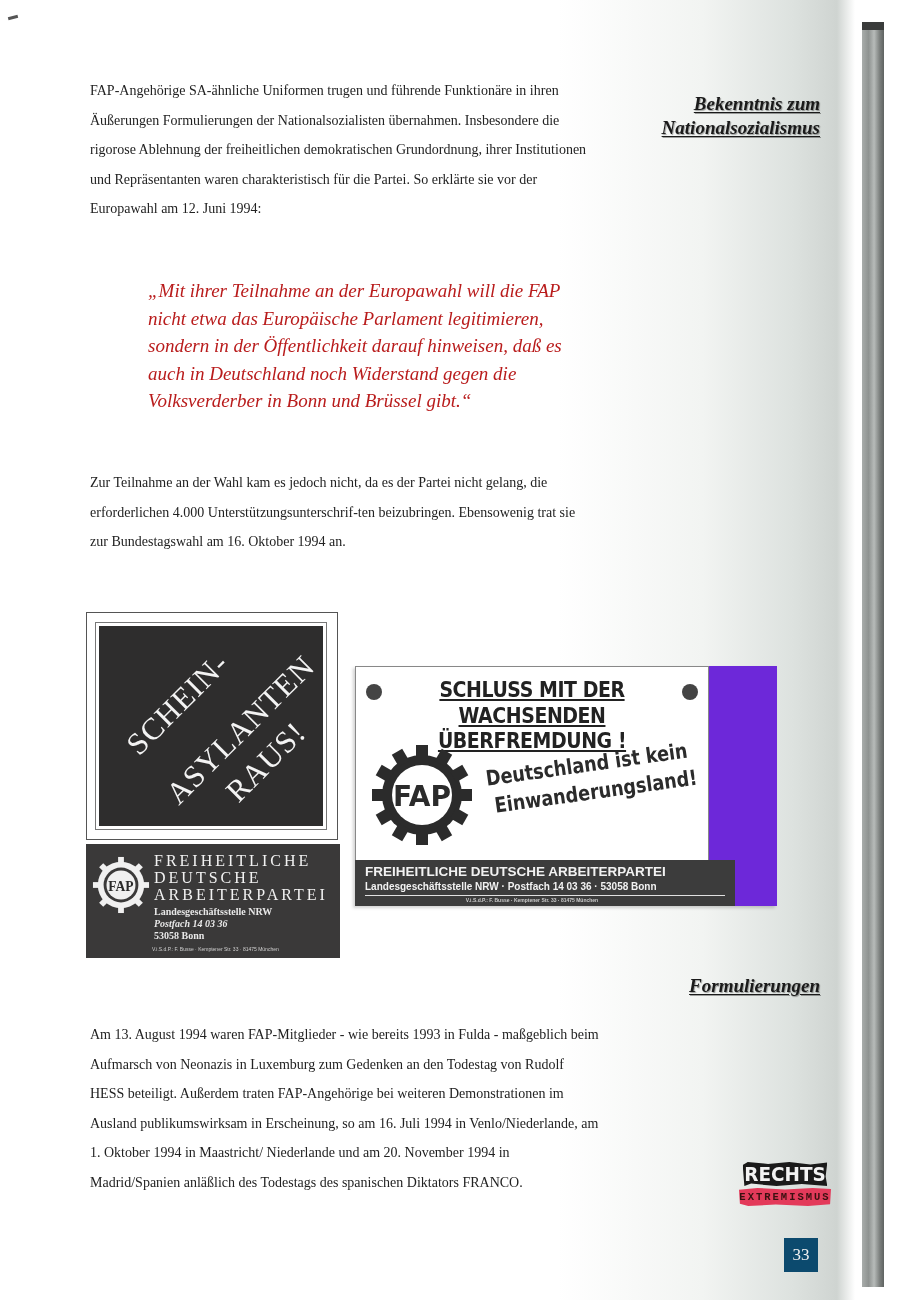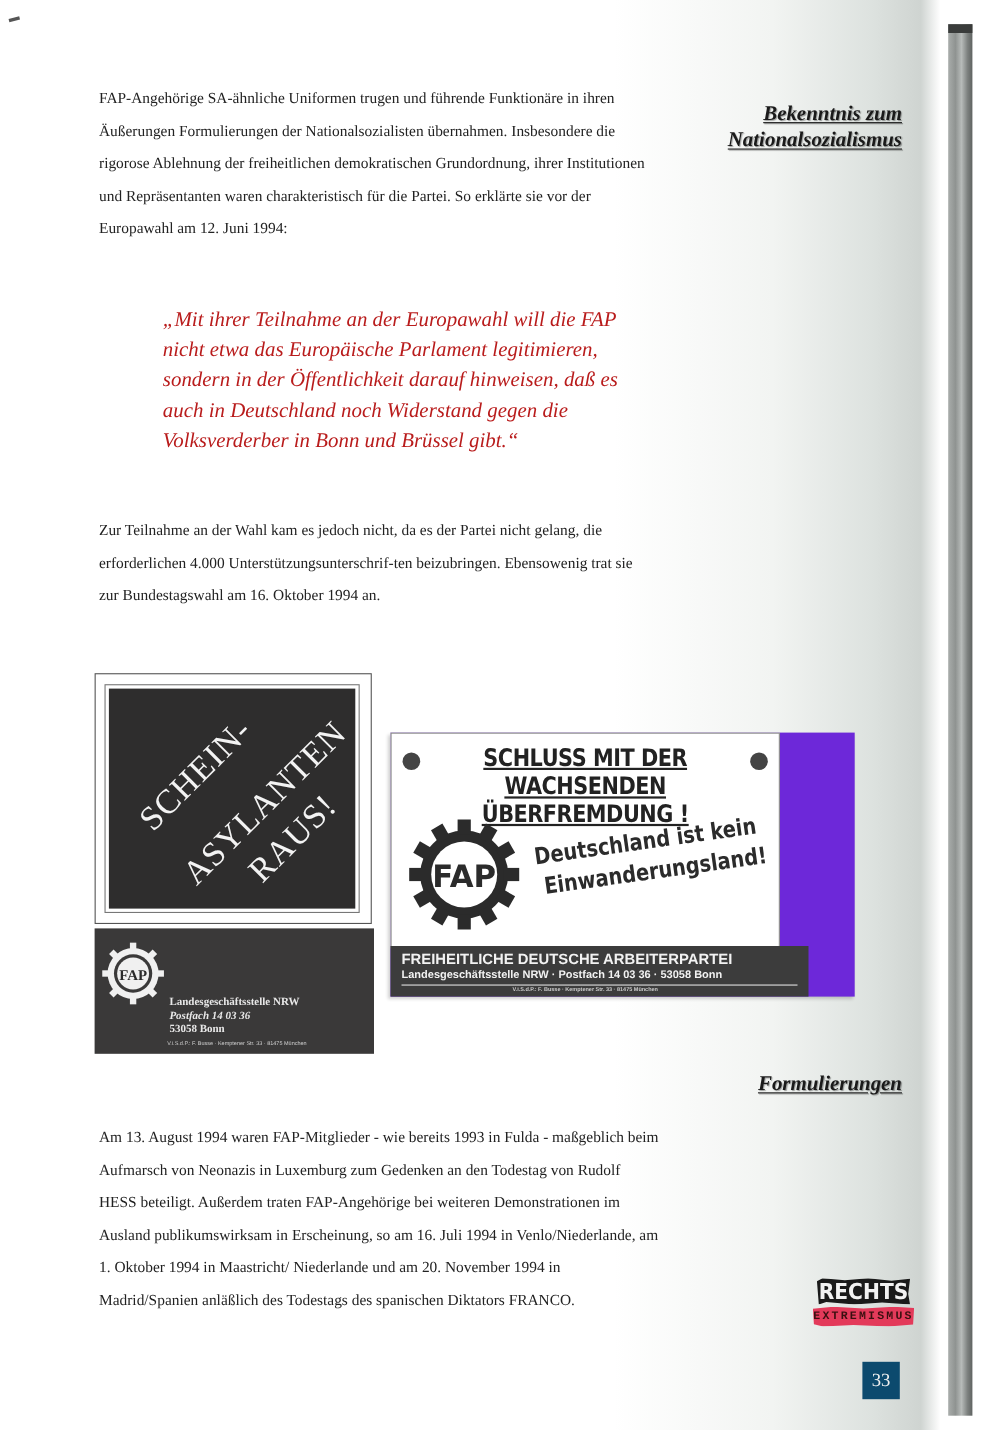--- a/index.html
+++ b/index.html
@@ -211,20 +211,25 @@
           <rect x="51" y="27" width="8" height="6"></rect>
         <rect x="27" y="1" width="6" height="8" transform="rotate(45 30 30)"></rect>
         <rect x="27" y="1" width="6" height="8" transform="rotate(135 30 30)"></rect>
         <rect x="27" y="1" width="6" height="8" transform="rotate(225 30 30)"></rect>
         <rect x="27" y="1" width="6" height="8" transform="rotate(315 30 30)"></rect>
       </g>
       <circle cx="30" cy="30" r="18" fill="#3a3939"></circle>
       <circle cx="30" cy="30" r="15" fill="#f0f0f0"></circle>
       <text x="30" y="36" text-anchor="middle" font-family="Liberation Serif, serif" font-weight="bold" font-size="14" fill="#2a2a2a">FAP</text>
     </svg>
+    <div class="fl-title">
+      <div>FREIHEITLICHE</div>
+      <div>DEUTSCHE</div>
+      <div>ARBEITERPARTEI</div>
+    </div>
     <div class="fl-small">
       <div>Landesgeschäftsstelle NRW</div>
       <div class="it">Postfach 14 03 36</div>
       <div>53058 Bonn</div>
     </div>
     <div class="fl-micro">V.i.S.d.P.: F. Busse · Kemptener Str. 33 · 81475 München</div>
   </div>
 </div>
 
 <div class="flyer-right">

